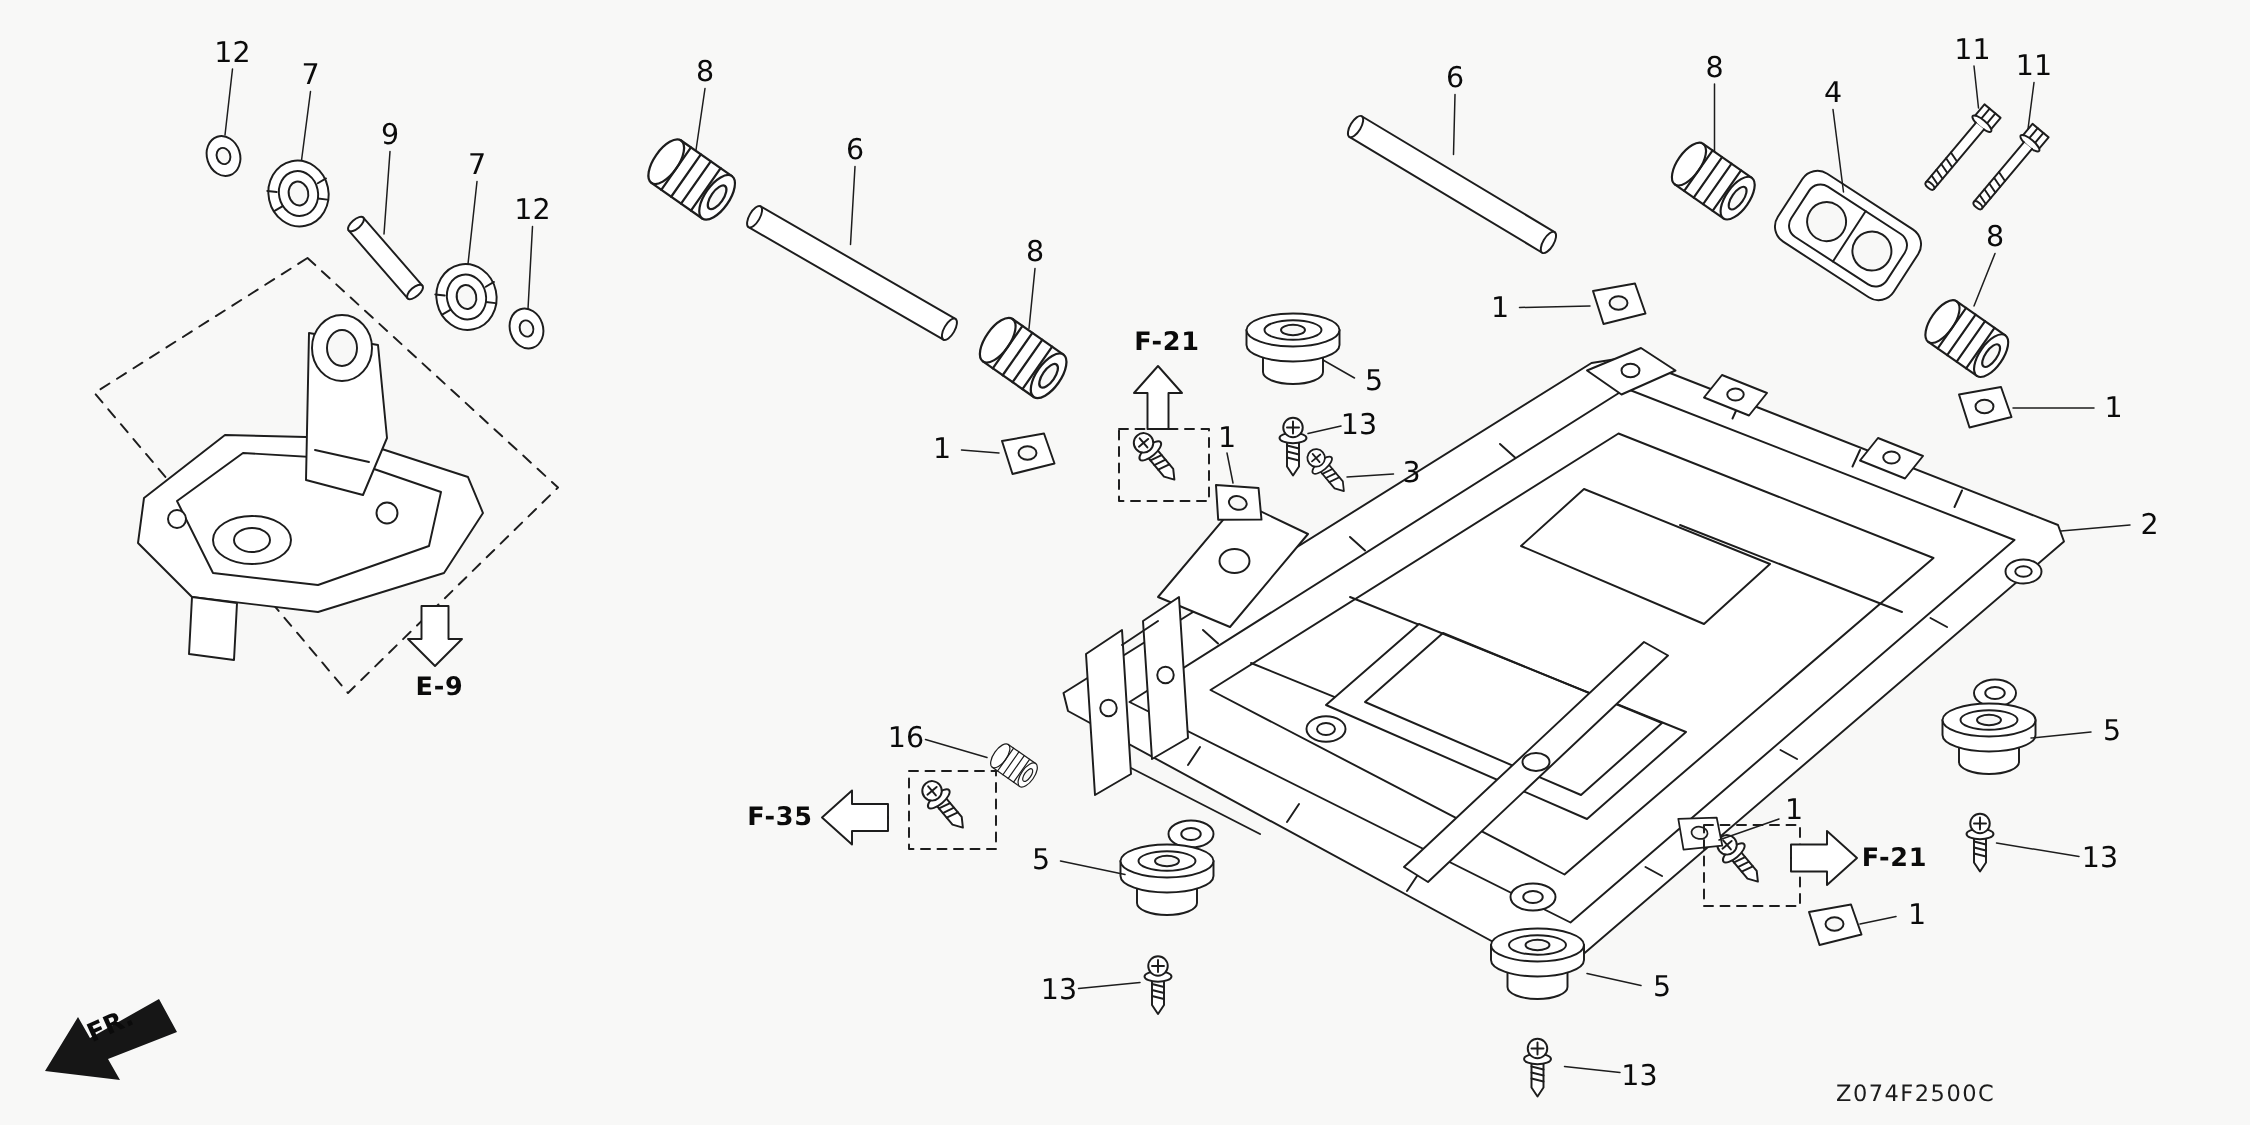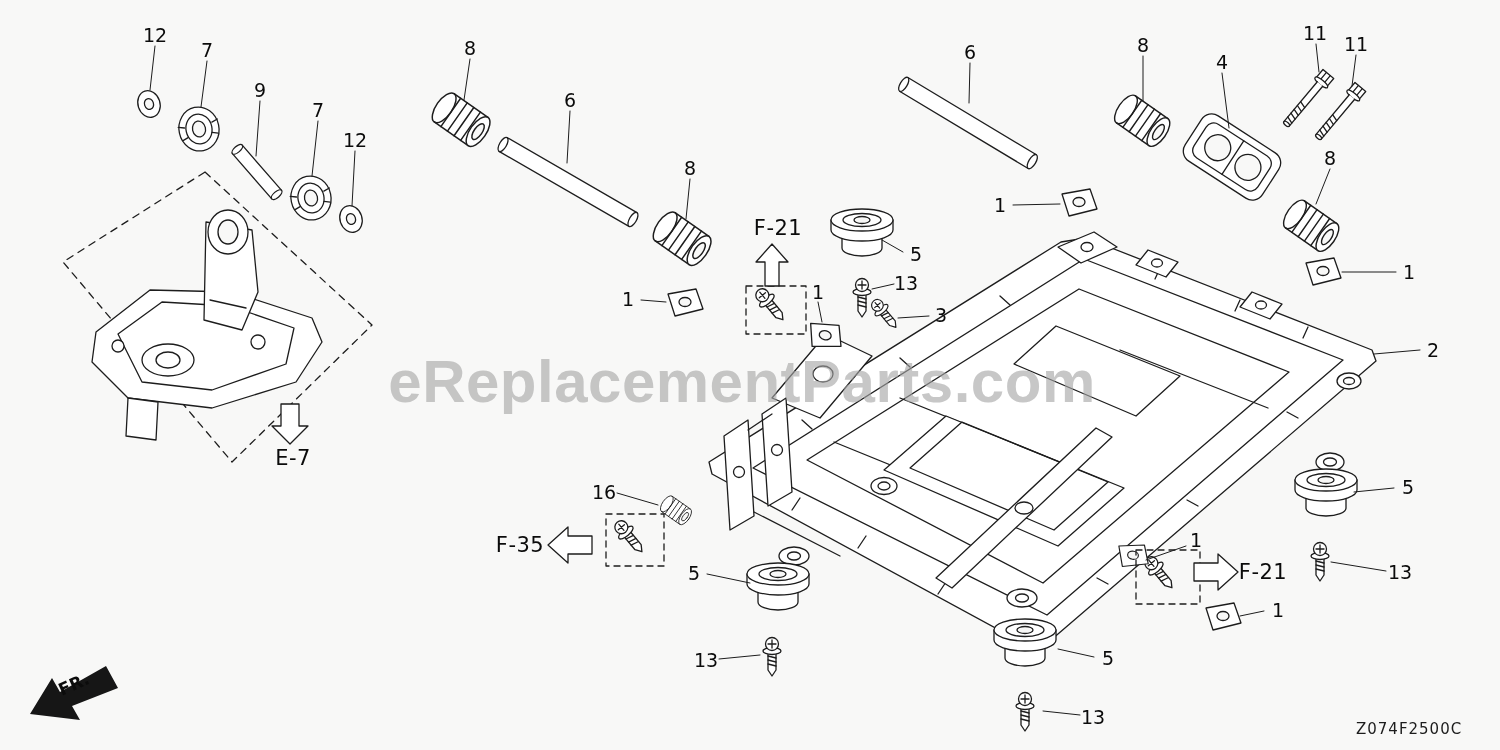--- a/index.html
+++ b/index.html
@@ -16,30 +16,30 @@
     color:#a6a6a6; opacity:0.62; white-space:nowrap; z-index:3;
     font-family:"Liberation Sans", sans-serif;
   }
   .layer { position:absolute; left:0; top:0; width:100%; height:100%; z-index:4; pointer-events:none; }
   .callout {
     position:absolute; transform:translate(-50%,-50%);
     font-size:19px; color:#0b0b0b; font-family:"DejaVu Sans", sans-serif;
   }
   .ref {
     position:absolute; transform:translate(-50%,-50%);
-    font-size:21px; font-weight:400; color:#0b0b0b;
+    font-size:17px; font-weight:700; color:#0b0b0b;
     font-family:"DejaVu Sans", sans-serif; letter-spacing:0.5px;
   }
   .fr {
     position:absolute; left:58px; top:674px; z-index:4;
     font-size:17px; font-weight:700; color:#0b0b0b;
     transform:rotate(-24deg); font-family:"DejaVu Sans", sans-serif;
   }
   .code {
-    position:absolute; left:1356px; top:720px; z-index:4;
+    position:absolute; left:1224px; top:720px; z-index:4;
     font-size:15px; color:#1c1c1c; letter-spacing:1px;
     font-family:"DejaVu Sans", sans-serif;
   }
 </style>
 </head>
 <body>
 
 <div class="stage">
 
   <svg class="art" width="1500" height="750" viewBox="0 0 1500 750" xmlns="http://www.w3.org/2000/svg">
@@ -242,21 +242,20 @@
                  M1316,44 L1319,72 M1356,55 L1352,86 M1330,169 L1316,204
                  M1013,205 L1060,204 M903,252 L882,240 M894,284 L872,289 M929,316 L898,318
                  M641,300 L666,302 M818,302 L822,322
                  M1396,272 L1342,272 M1420,350 L1374,354 M1394,488 L1354,492 M1386,571 L1331,562
                  M617,493 L658,505 M707,574 L750,583 M719,659 L760,655
                  M1186,546 L1146,560 M1264,611 L1240,616 M1094,657 L1058,649 M1080,715 L1043,711"></path>
       </g>
     </g>
   </svg>
 
-  <div class="watermark">eReplacementParts.com</div>
 
   <div class="layer">
       <div class="callout" style="left: 155px; top: 35px;">12</div>
       <div class="callout" style="left: 207px; top: 50px;">7</div>
       <div class="callout" style="left: 260px; top: 90px;">9</div>
       <div class="callout" style="left: 318px; top: 110px;">7</div>
       <div class="callout" style="left: 355px; top: 140px;">12</div>
       <div class="callout" style="left: 470px; top: 48px;">8</div>
       <div class="callout" style="left: 570px; top: 100px;">6</div>
       <div class="callout" style="left: 690px; top: 168px;">8</div>
@@ -281,18 +280,18 @@
       <div class="callout" style="left: 706px; top: 660px;">13</div>
       <div class="callout" style="left: 1196px; top: 540px;">1</div>
       <div class="callout" style="left: 1278px; top: 610px;">1</div>
       <div class="callout" style="left: 1108px; top: 658px;">5</div>
       <div class="callout" style="left: 1093px; top: 717px;">13</div>
     </div>
   <div class="layer">
       <div class="ref" style="left: 778px; top: 228px;">F-21</div>
       <div class="ref" style="left: 520px; top: 545px;">F-35</div>
       <div class="ref" style="left: 1263px; top: 572px;">F-21</div>
-      <div class="ref" style="left: 293px; top: 458px;">E-7</div>
+      <div class="ref" style="left: 293px; top: 458px;">E-9</div>
     </div>
 
   <div class="fr">FR.</div>
   <div class="code">Z074F2500C</div>
 </div>
 
 </body></html>

